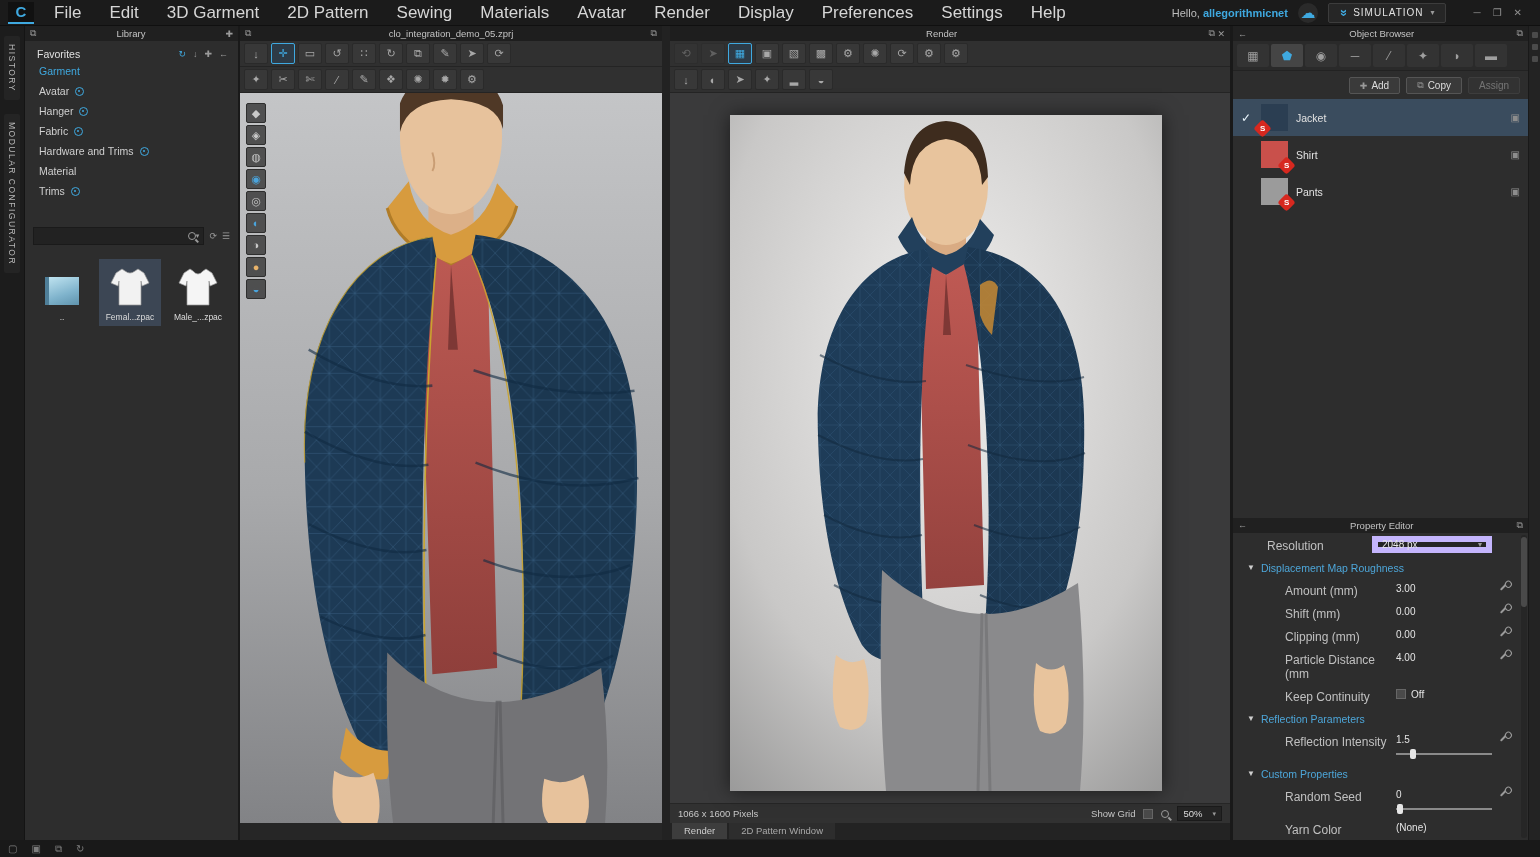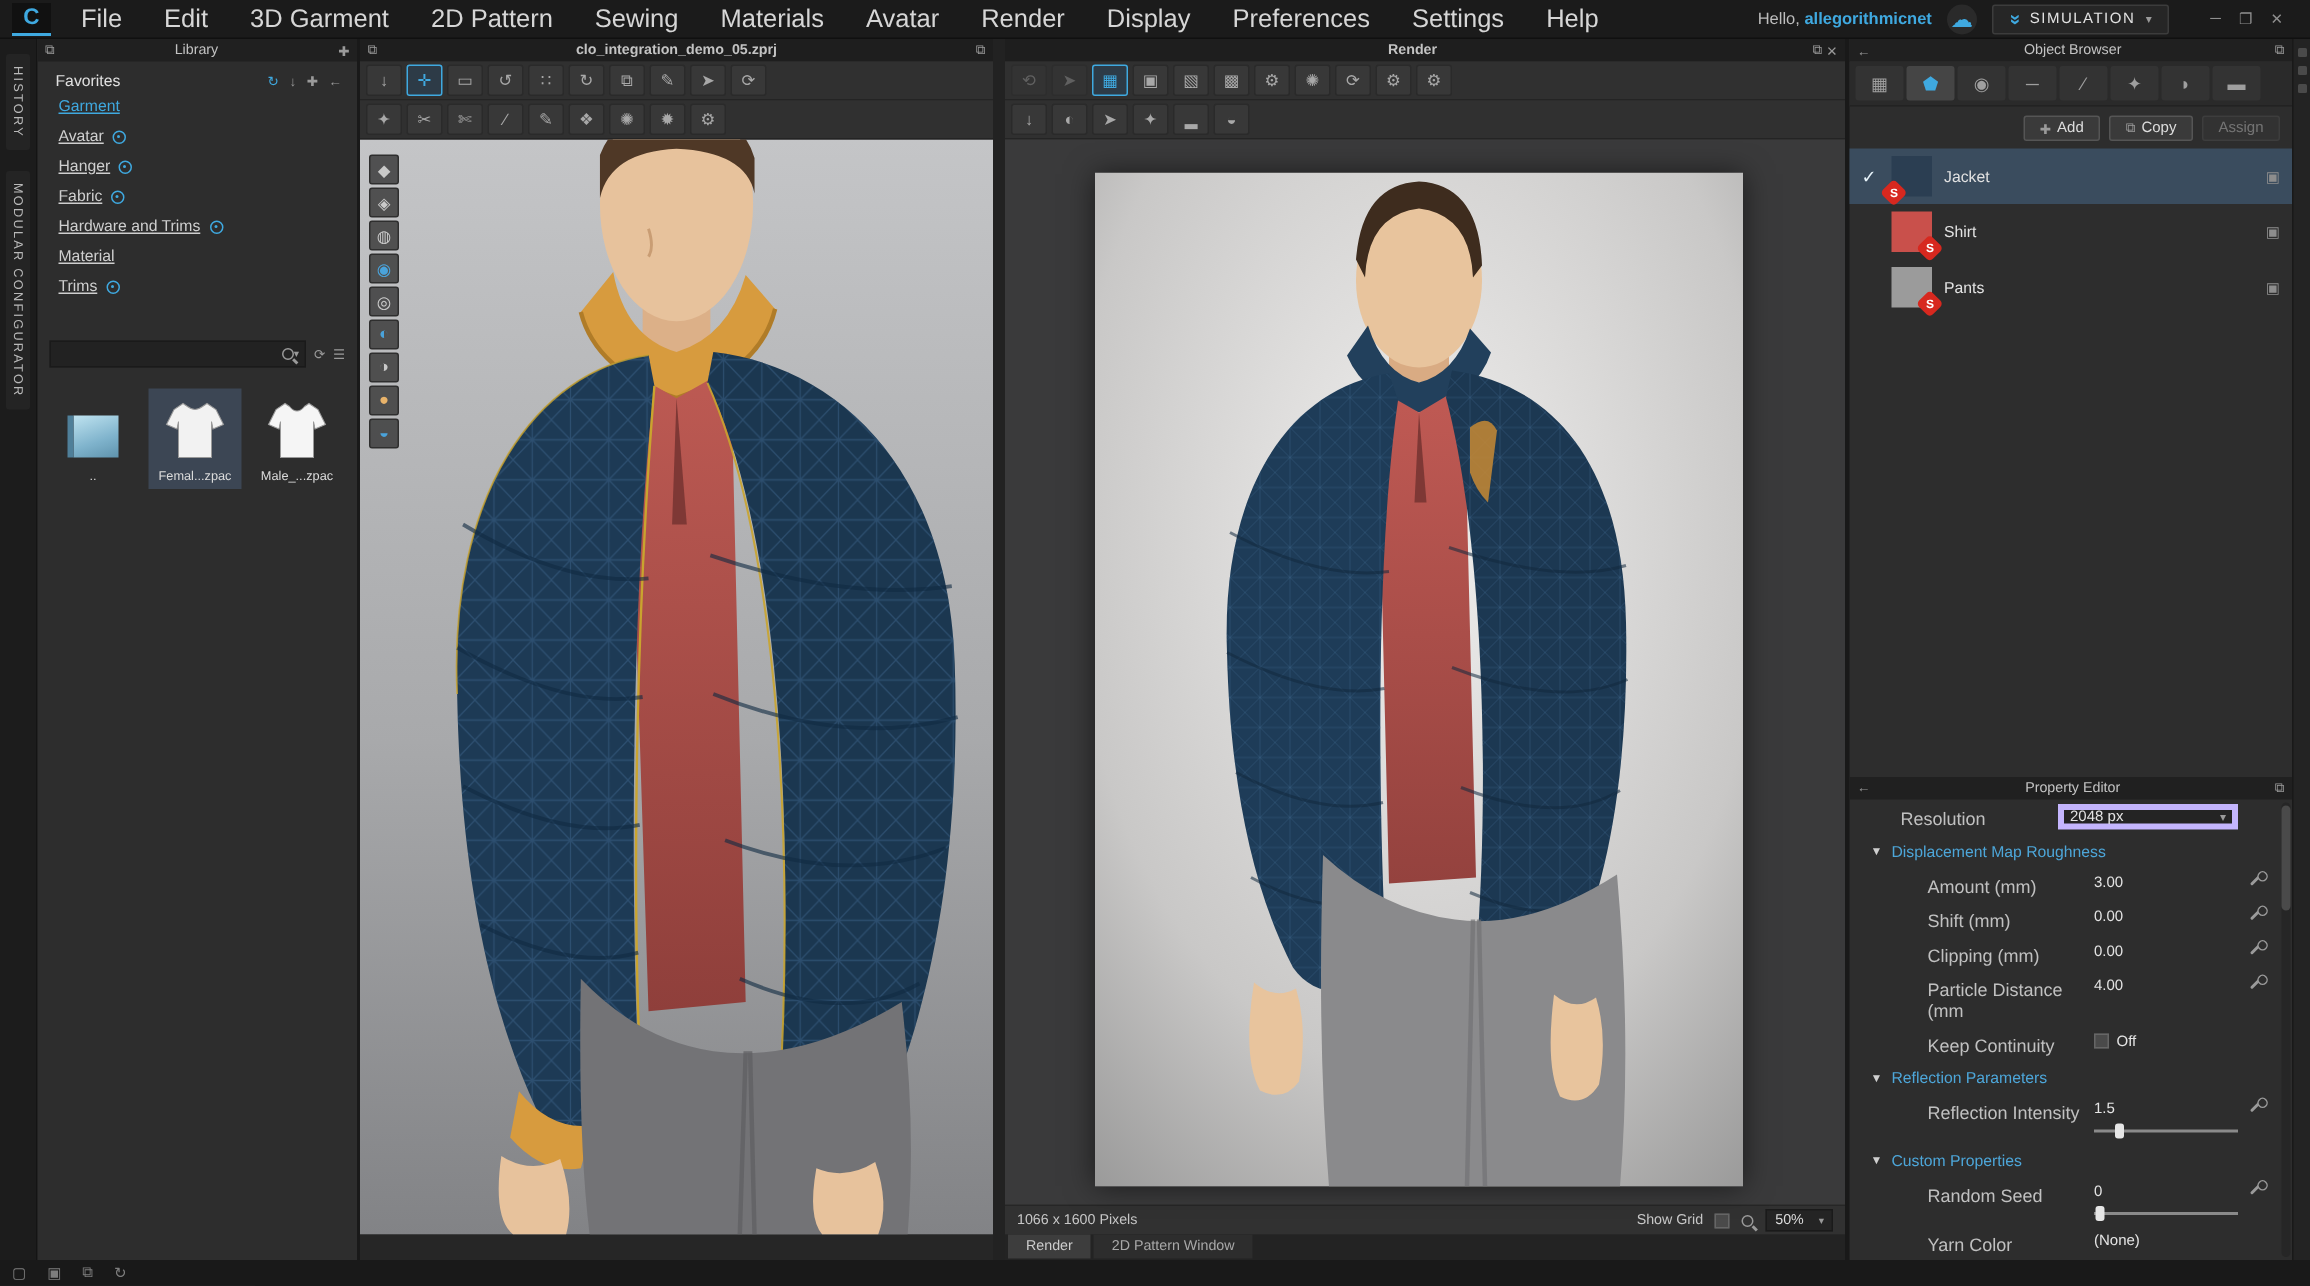--- a/index.html
+++ b/index.html
@@ -29,40 +29,40 @@
   
   .library { width:215px; background:#2d2d2d; border-right:2px solid #191919; display:flex; flex-direction:column; }
   .panel-head { height:15px; background:#202020; display:flex; align-items:center; font-size:9.5px; color:#c3c3c3; padding:0 5px; flex:0 0 15px; }
   .panel-head .title { flex:1; text-align:center; }
   .ic { color:#9a9a9a; font-size:9px; cursor:default; }
   .fav-wrap { padding:7px 10px 4px 12px; }
   .fav-row { display:flex; align-items:center; margin-bottom:1px; }
   .fav-head-label { font-size:10.5px; color:#e0e0e0; flex:1; }
   .fav-head-icons { display:flex; gap:7px; }
   .fav-head-icons .ic.blue { color:#3fa9e0; }
-  .lib-item { display:flex; align-items:center; gap:6px; padding:4px 0 4px 2px; font-size:10.5px; color:#cfcfcf; cursor:default;text-decoration:underline; }
+  .lib-item { display:flex; align-items:center; gap:6px; padding:4px 0 4px 2px; font-size:10.5px; color:#cfcfcf; cursor:default; }
   .lib-item.sel { color:#3fa9e0; }
   .badge { width:9px; height:9px; border:1.5px solid #3fa9e0; border-radius:50%; position:relative; display:inline-block; }
   .badge::after { content:""; position:absolute; left:2px; top:2px; width:2px; height:2px; background:#3fa9e0; border-radius:50%; }
   .search-row { display:flex; align-items:center; gap:5px; padding:6px 8px; margin-top:16px; }
   .search-box { flex:1; display:flex; align-items:center; background:#222; border:1px solid #1a1a1a; height:18px; padding:0 4px; }
   .search-box input { flex:1; background:transparent; border:none; outline:none; color:#ddd; font-size:10px; min-width:0; }
   .mag { width:8px; height:8px; border:1.5px solid #9a9a9a; border-radius:50%; position:relative; }
   .mag::after { content:""; position:absolute; width:4px; height:1.5px; background:#9a9a9a; transform:rotate(45deg); left:6px; top:7px; }
   .files { display:flex; gap:6px; padding:8px 6px; align-items:flex-end; }
   .file-tile { width:62px; display:flex; flex-direction:column; align-items:center; gap:3px; padding:4px 2px; }
   .file-tile.sel { background:#3c4654; }
   .file-label { font-size:8.5px; color:#dcdcdc; white-space:nowrap; }
   .folder { width:34px; height:28px; background:linear-gradient(160deg,#bfe3f0,#7fb3cc 60%,#5f93ad); border-left:4px solid #4f7f99; margin-bottom:4px; }
   .shirt-svg { width:46px; height:46px; }
 
   
   .viewport3d { width:430px; display:flex; flex-direction:column; background:#2a2a2a; border-right:8px solid #222; }
   .doc-title { height:15px; background:#1e1e1e; display:flex; align-items:center; padding:0 5px; font-size:9.5px; color:#c3c3c3; flex:0 0 15px; }
-  .doc-title .title { flex:1; text-align:center;font-weight:bold; }
+  .doc-title .title { flex:1; text-align:center; }
   .toolbar { background:#303030; border-bottom:1px solid #242424; padding:2px 4px; display:flex; gap:3px; flex-wrap:nowrap; }
   .toolbar span { width:24px; height:21px; background:#383838; border:1px solid #2a2a2a; border-radius:2px; color:#a8a8a8; font-size:11px; display:flex; align-items:center; justify-content:center; overflow:hidden; }
   .toolbar span.on { background:#2d3b47; color:#3fa9e0; border-color:#3fa9e0; }
   .toolbar span.dis { opacity:.4; }
   .scene { flex:1; position:relative; min-height:0; }
   .scene svg { width:100%; height:100%; display:block; }
   .vtools { position:absolute; left:6px; top:10px; display:flex; flex-direction:column; gap:2px; }
   .vtools span { width:20px; height:20px; background:rgba(60,60,60,.85); border:1px solid #2e2e2e; border-radius:2px; color:#c9c9c9; font-size:11px; display:flex; align-items:center; justify-content:center; }
   .vtools span.tint-blue { color:#4aa3db; }
   .vtools span.tint-skin { color:#e8b36a; }
@@ -110,21 +110,21 @@
   .prop-val { width:96px; display:flex; flex-direction:column; gap:4px; padding-top:2px; }
   .val-text { color:#e4e4e4; font-size:10px; }
   .slider { position:relative; height:10px; }
   .slider .track { position:absolute; left:0; right:0; top:4.5px; height:1.5px; background:#8a8a8a; }
   .slider .thumb { position:absolute; top:0; left:var(--pct,0%); width:6px; height:10px; background:#e6e6e6; border-radius:2px; transform:translateX(-50%); }
   .prop-tool { width:24px; display:flex; justify-content:center; padding-top:4px; }
   .wrench { width:11px; height:2px; background:#9a9a9a; transform:rotate(-45deg); border-radius:1px; position:relative; }
   .wrench::after { content:""; position:absolute; right:-2px; top:-1.5px; width:5px; height:5px; border:1.5px solid #9a9a9a; border-radius:50%; background:#2d2d2d; }
   .sec-head { display:flex; align-items:center; gap:6px; padding:6px 4px 4px 14px; font-size:10.5px; color:#4da6d9; }
   .sec-head .tri { font-size:8px; color:#cfcfcf; }
-  .dd-box { display:flex; align-items:center; background:#242424; border:4px solid #c4b5fd; height:17px; padding:0 4px; width:120px; }
+  .dd-box { display:flex; align-items:center; background:#242424; border:6px solid #c4b5fd; height:17px; padding:0 4px; width:120px; }
   .dd-box .val-text { flex:1; }
   .dd-box .arrow { color:#9a9a9a; font-size:8px; }
   .chk-off { display:flex; gap:5px; align-items:center; }
 
   
   .right-rail { width:12px; background:#232323; border-left:1px solid #191919; display:flex; flex-direction:column; align-items:center; gap:6px; padding-top:6px; }
   .right-rail i { width:6px; height:6px; background:#4a4a4a; border-radius:1px; }
 
   
   .pscroll { position:absolute; right:1px; top:2px; bottom:2px; width:6px; background:#262626; border-radius:3px; }

